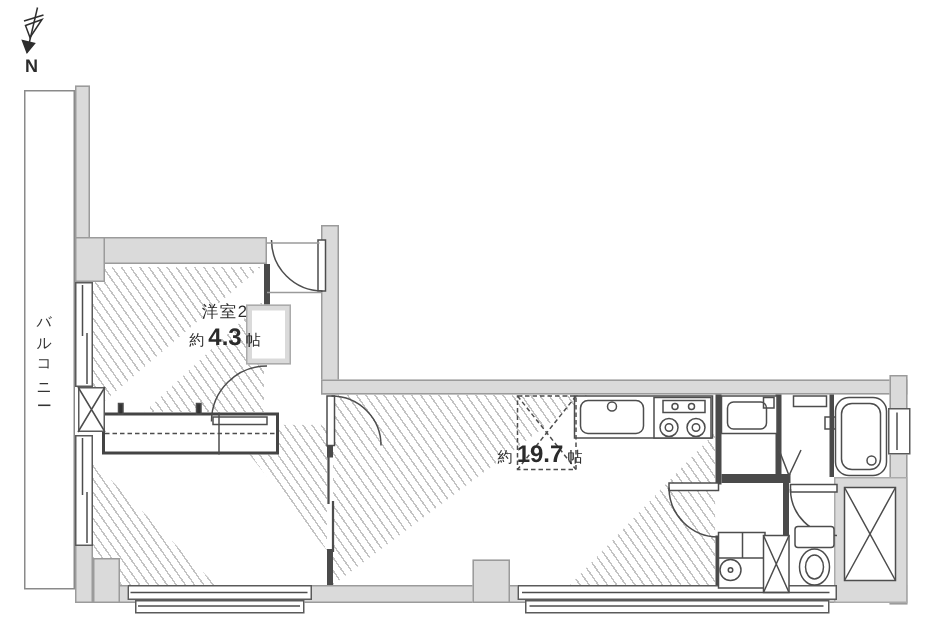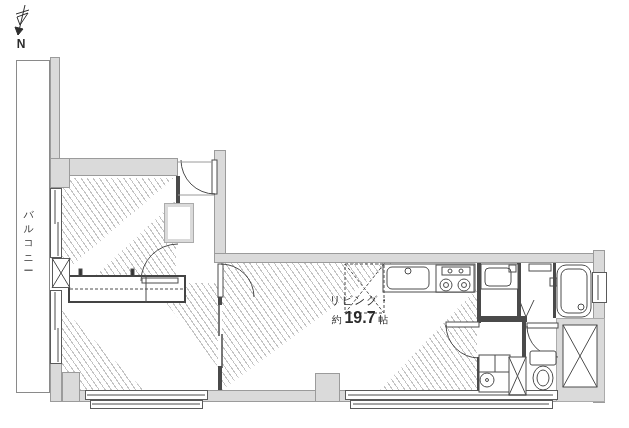--- a/index.html
+++ b/index.html
@@ -179,24 +179,31 @@
         <rect x="79" y="269" width="3" height="7" fill="#333"></rect>
         <rect x="131" y="269" width="3" height="7" fill="#333"></rect>
       </g>
     </g>
   </svg>
 
   <div class="lbl" style="left:12px;top:37px;width:18px;font-size:12px;font-weight:bold">N</div>
 
   <div class="lbl vtext" style="left:22px;top:188px;height:95px">バルコニー</div>
 
+  <div class="lbl" style="left:98px;top:201px;width:104px">
+    <div class="rname">洋室2</div>
+    <div class="rsize">
+      <span>約</span>
+      <b>4.3</b>
+      <span>帖</span>
+    </div>
+  </div>
 
 
   <div class="lbl" style="left:280px;top:293px;width:160px">
-    <div class="rname">リビング・</div>
     <div class="rsize">
       <span>約</span>
       <b>19.7</b>
       <span>帖</span>
     </div>
   </div>
 
 </div>
 
 </body></html>

